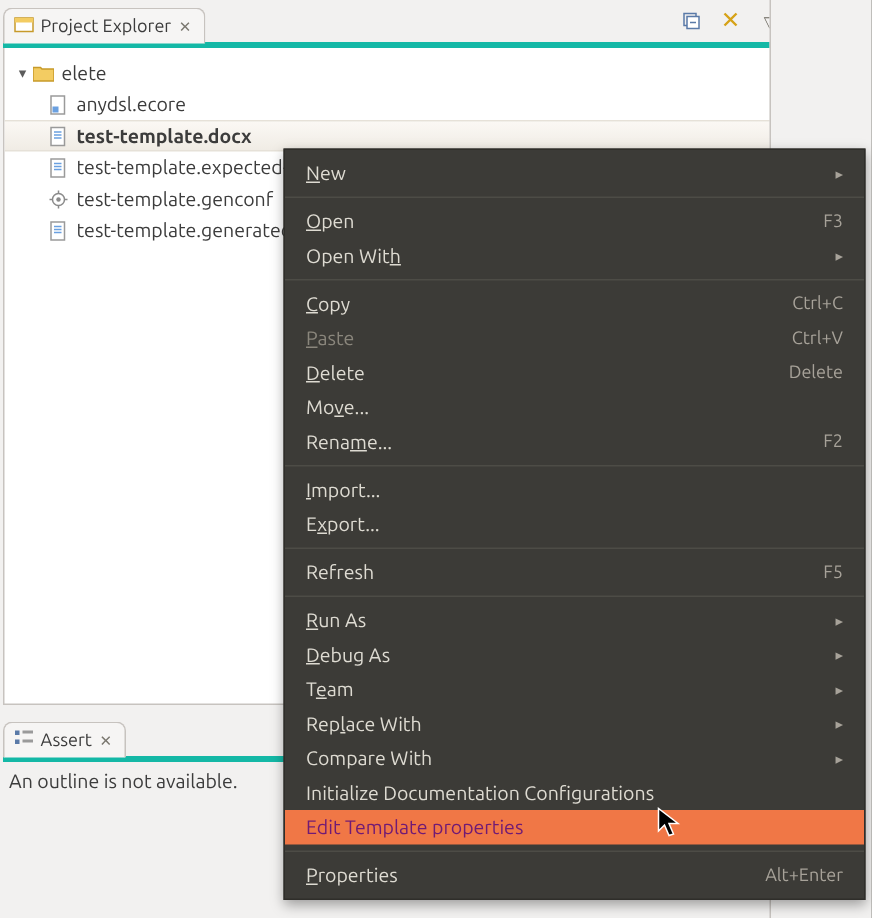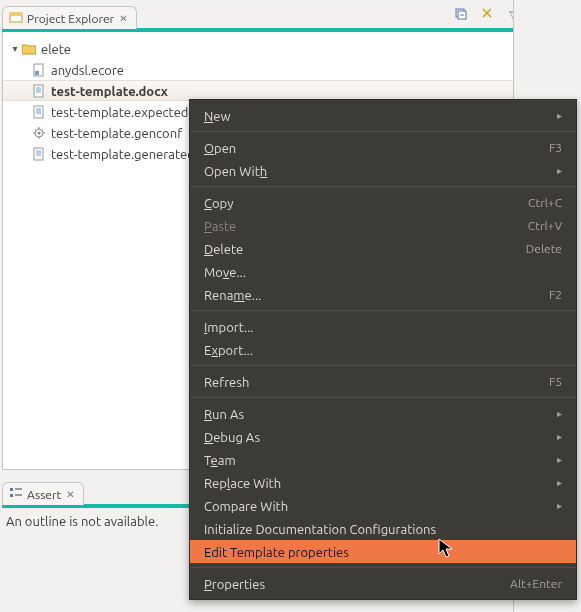--- a/index.html
+++ b/index.html
@@ -135,21 +135,21 @@
   .ctx-item .accel { color: #a7a299; font-size: 12px; margin-left: 10px; }
   .ctx-item .arrow { color: #a7a299; font-size: 10px; margin-left: 8px; }
   .ctx-item.disabled { color: #8a867c; }
   .ctx-sep {
     height: 1px;
     background: #4d4c46;
     margin: 4px 0;
   }
   .ctx-item.hl {
     background: #f07746;
-    color: #0f172a;
+    color: #701a75;
   }
   .mnemonic { text-decoration: underline; }
 
   .cursor {
     position: absolute;
     left: 438px;
     top: 538px;
     font-size: 18px;
     color: #000;
     pointer-events: none;

